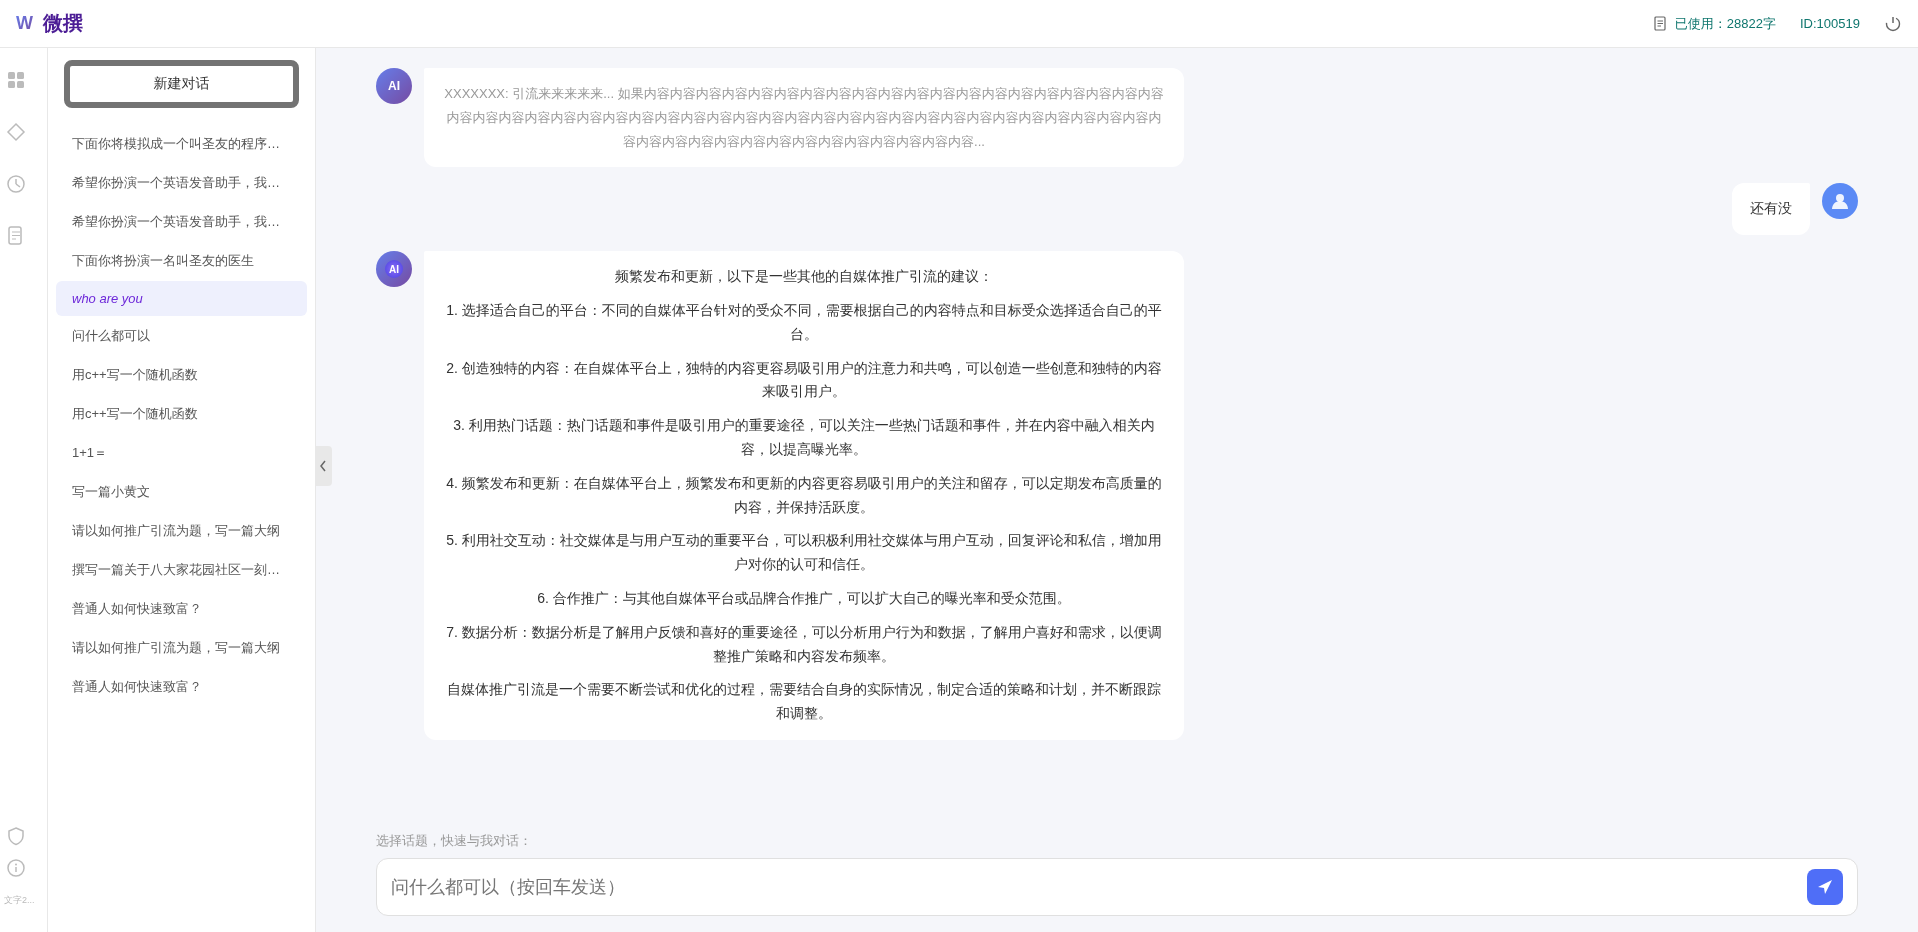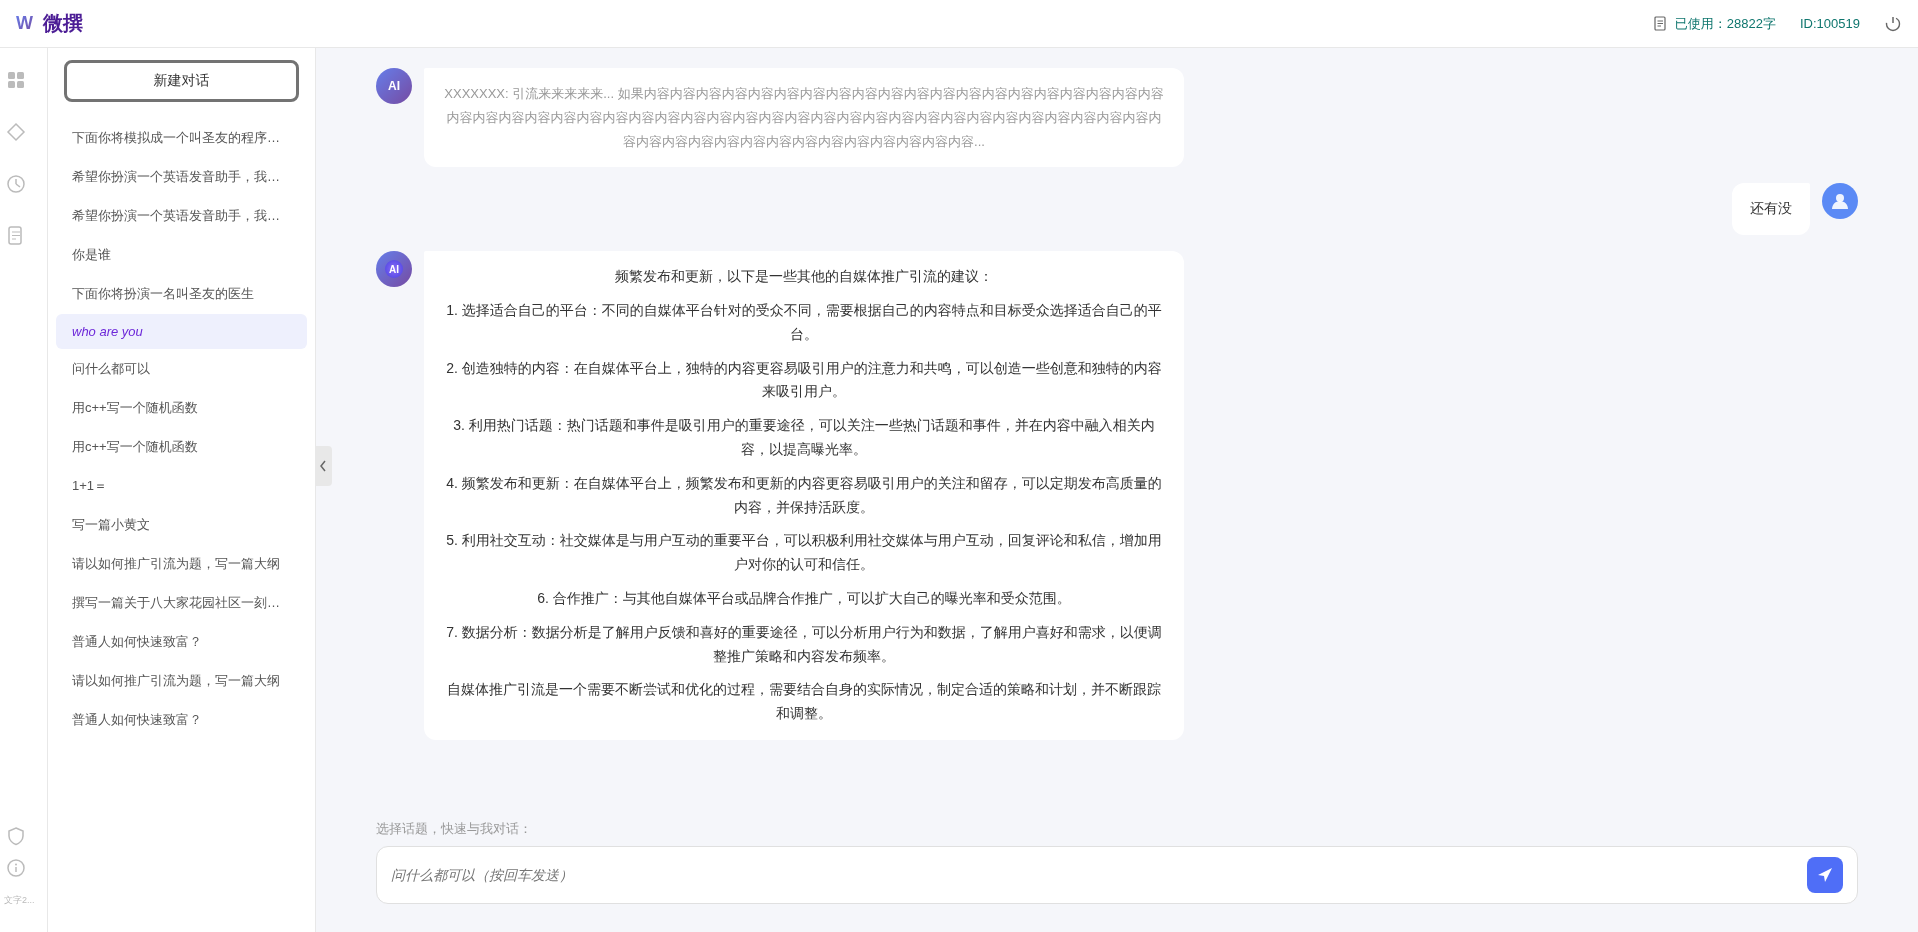--- a/index.html
+++ b/index.html
@@ -65,21 +65,21 @@
       width: 268px;
       background: #fff;
       border-right: 1px solid #e8e8e8;
       display: flex;
       flex-direction: column;
       overflow: hidden;
     }
     .new-chat-btn {
       margin: 12px 16px;
       background: #fff;
-      border: 3px solid #737373;
+      border: 6px solid #737373;
       border-radius: 8px;
       padding: 9px 0;
       text-align: center;
       font-size: 14px;
       color: #333;
       cursor: pointer;
     }
     .chat-list {
       flex: 1;
       overflow-y: auto;
@@ -183,46 +183,45 @@
       background: #fff;
       border-radius: 12px 2px 12px 12px;
     }
     .message-bubble.ai-bubble {
       background: #fff;
       border-radius: 2px 12px 12px 12px;
     }
 
     
     .input-area {
-      padding: 12px 60px 28px;
+      padding: 12px 60px 16px;
       background: #f5f6fa;
     }
     .quick-topics {
       font-size: 13px;
       color: #999;
       margin-bottom: 8px;
     }
     .input-box-wrapper {
       background: #fff;
       border-radius: 12px;
       border: 1px solid #e0e0e0;
       display: flex;
       align-items: center;
       padding: 10px 14px;
     }
     .input-box {
       flex: 1;
       border: none;
       outline: none;
-      font-size: 14px;
+      font-size: 18px;
       color: #4c1d95;
       background: transparent;
       resize: none;
       height: 24px;
-      font-style: italic;
     }
     .send-btn {
       width: 36px;
       height: 36px;
       background: #4f6ef7;
       border-radius: 8px;
       display: flex;
       align-items: center;
       justify-content: center;
       cursor: pointer;
@@ -320,21 +319,20 @@
       </div>
     </div>
   </div>
 
   <div class="chat-sidebar">
     <button class="new-chat-btn">新建对话</button>
     <div class="chat-list">
     <div class="chat-item">下面你将模拟成一个叫圣友的程序员，我说...</div>
         <div class="chat-item">希望你扮演一个英语发音助手，我提供给你...</div>
         <div class="chat-item">希望你扮演一个英语发音助手，我提供给你...</div>
-        <div class="chat-item">你是谁</div>
         <div class="chat-item">下面你将扮演一名叫圣友的医生</div>
         <div class="chat-item active">who are you</div>
         <div class="chat-item">问什么都可以</div>
         <div class="chat-item">用c++写一个随机函数</div>
         <div class="chat-item">用c++写一个随机函数</div>
         <div class="chat-item">1+1＝</div>
         <div class="chat-item">写一篇小黄文</div>
         <div class="chat-item">请以如何推广引流为题，写一篇大纲</div>
         <div class="chat-item">撰写一篇关于八大家花园社区一刻钟便民生...</div>
         <div class="chat-item">普通人如何快速致富？</div>

